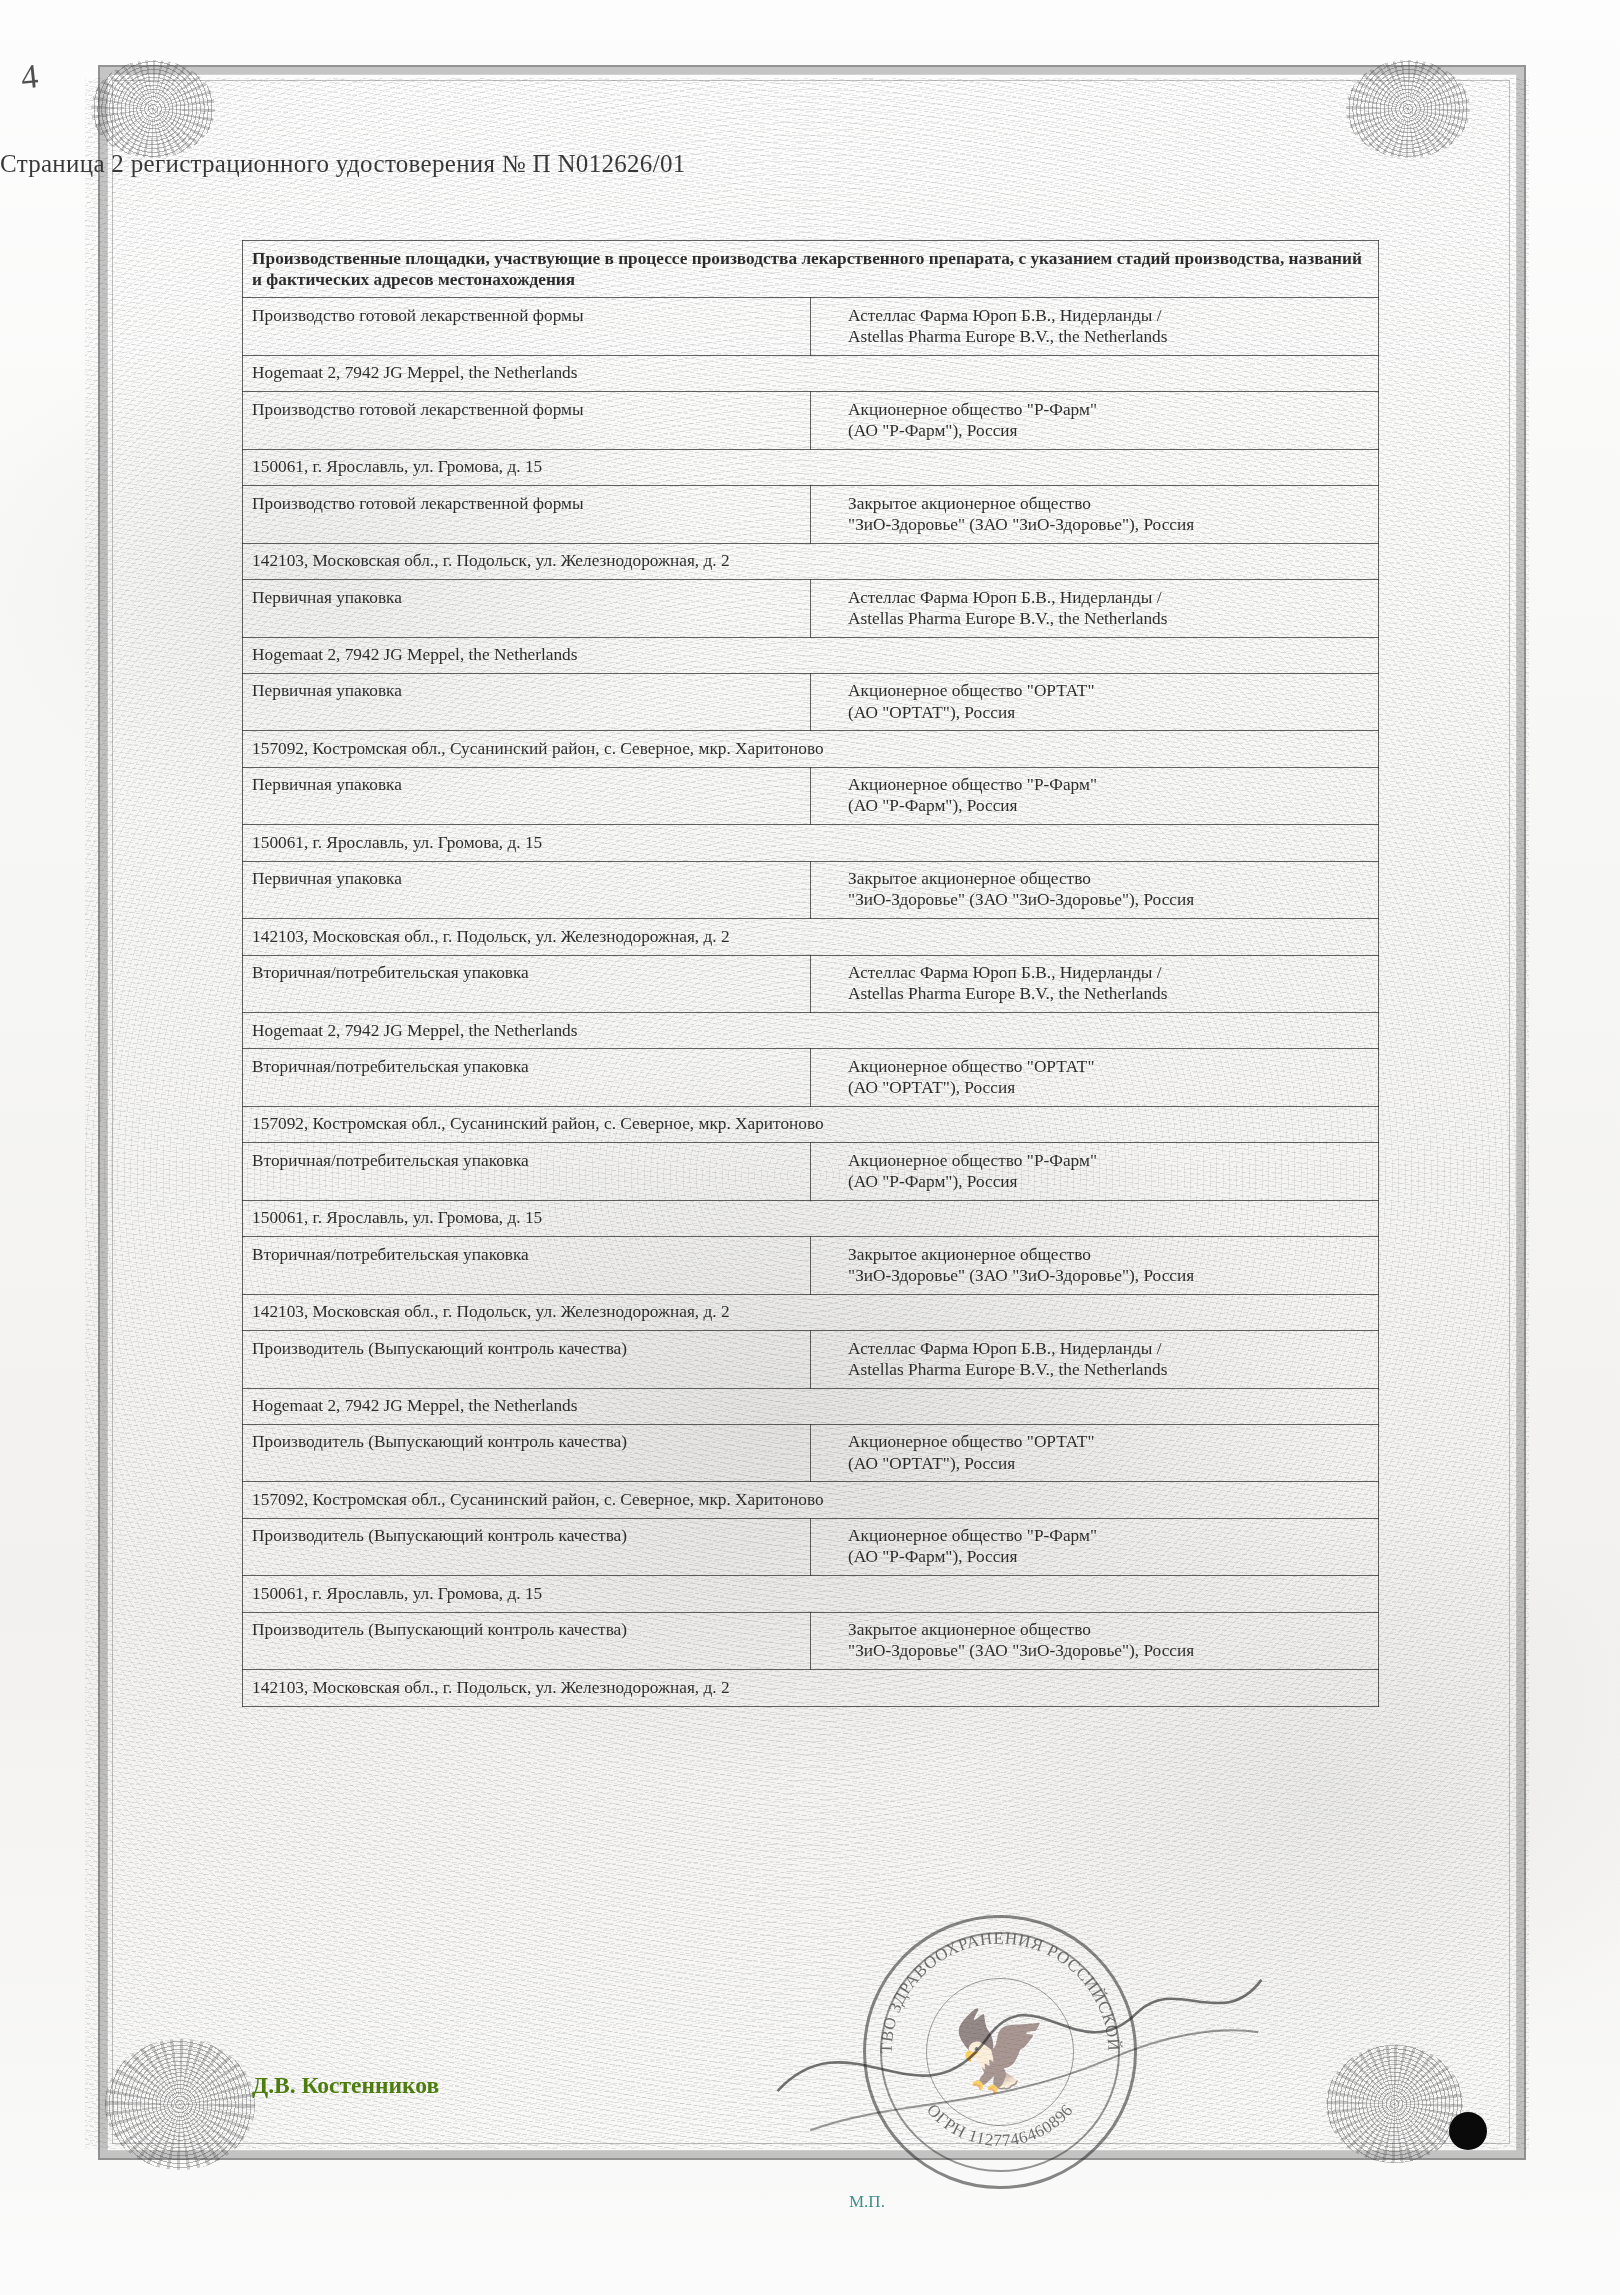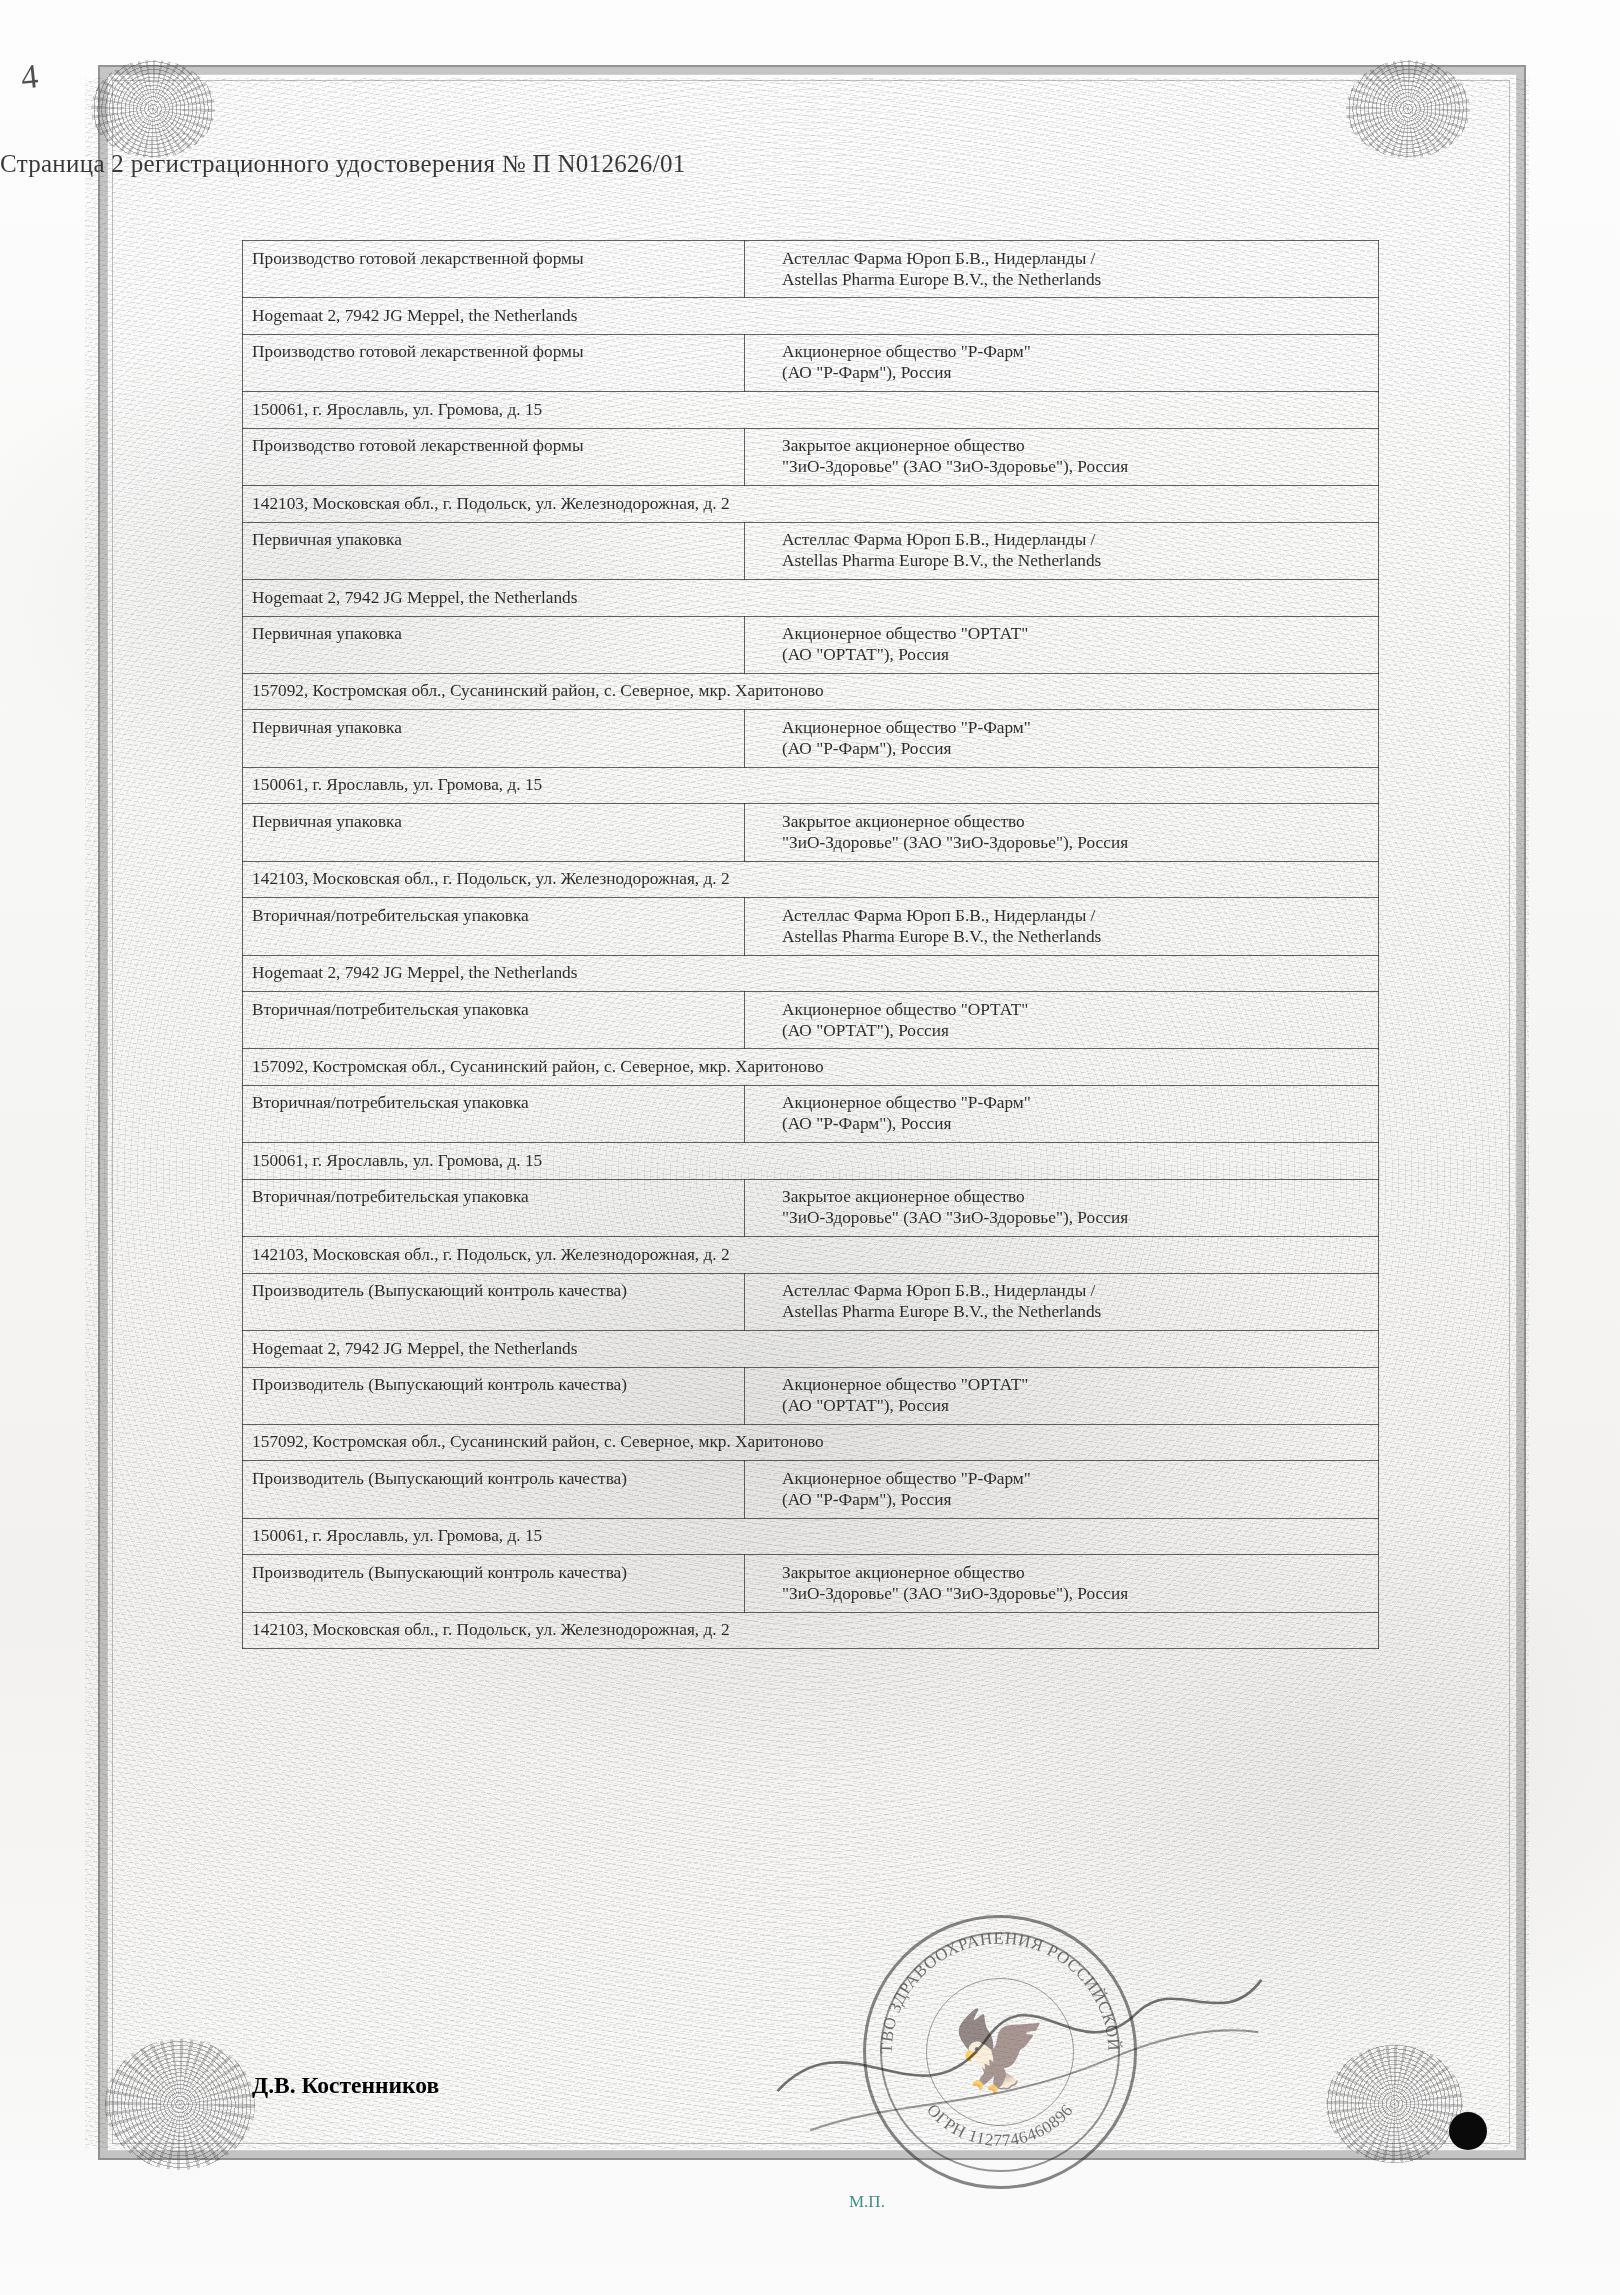--- a/index.html
+++ b/index.html
@@ -152,21 +152,21 @@
   }
   .sign-title {
     font-size: 22px;
     font-weight: bold;
     line-height: 1.28;
     color: #161616;
   }
   .sign-name {
     font-size: 23.5px;
     font-weight: bold;
-    color: #000000;
+    color: #4d7c0f;
     white-space: nowrap;
     padding-top: 1.3px;
   }
   .mp-label {
     position: absolute;
     left: 849px;
     top: 2192px;
     font-size: 17px;
     color: #0f766e;
     opacity: .8;
@@ -240,20 +240,23 @@
 <div class="rosette bl"></div>
 <div class="rosette br"></div>
 
 <div class="handwritten-mark">4</div>
 
 <div class="page-header">Страница 2 регистрационного удостоверения № П N012626/01</div>
 
 <div class="table-wrap">
   <table class="reg">
     <tbody>
+      <tr>
+        <td class="title-cell" colspan="2">Производственные площадки, участвующие в процессе производства лекарственного препарата, с указанием стадий производства, названий и фактических адресов местонахождения</td>
+      </tr>
 
       <tr>
         <td class="stage">Производство готовой лекарственной формы</td>
         <td class="org">
           <span class="nowrap-line">Астеллас Фарма Юроп Б.В., Нидерланды /</span>
           <span class="nowrap-line">Astellas Pharma Europe B.V., the Netherlands</span>
         </td>
       </tr>
       <tr>
         <td class="address" colspan="2">Hogemaat 2, 7942 JG Meppel, the Netherlands</td>

